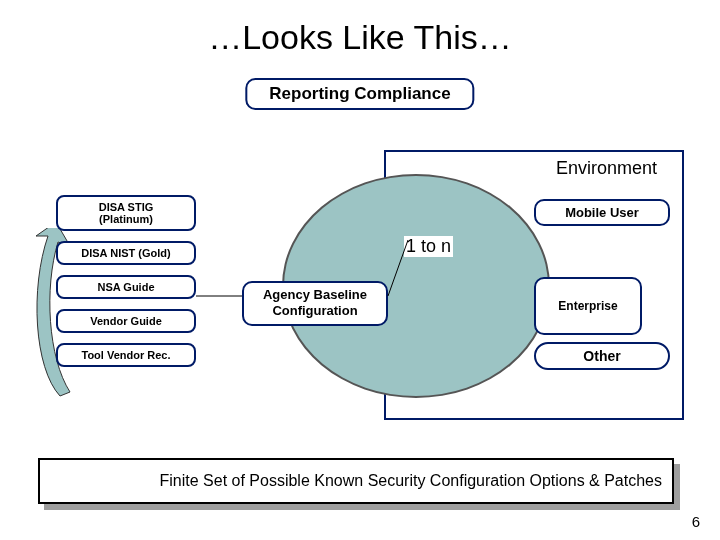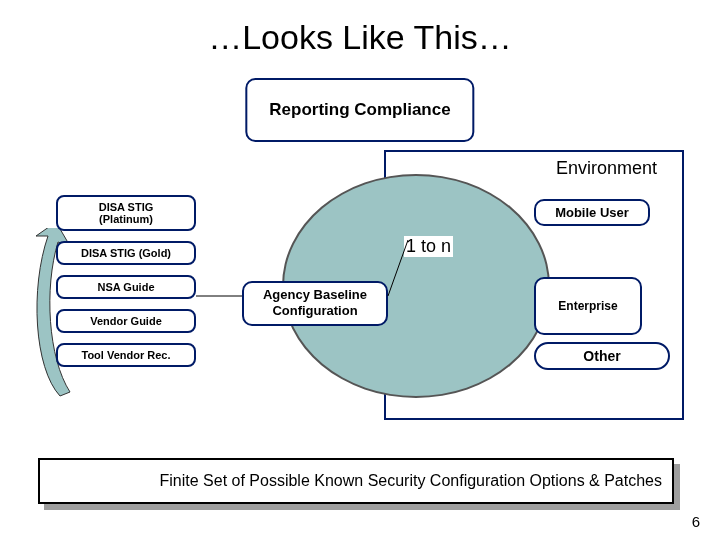--- a/index.html
+++ b/index.html
@@ -2,35 +2,35 @@
 <html><head>
 <meta charset="utf-8">
 <style>
   * { box-sizing: border-box; margin: 0; padding: 0; }
   html, body { width: 720px; height: 540px; font-family: Arial, Helvetica, sans-serif; background: #fff; color: #000; }
   .slide { position: relative; width: 720px; height: 540px; }
   .title { position: absolute; top: 18px; left: 0; width: 100%; text-align: center; font-size: 34px; font-weight: 400; }
   .compliance-pill {
     position: absolute; top: 78px; left: 50%; transform: translateX(-50%);
     background: #fff; border: 2px solid #001a66; border-radius: 10px;
-    padding: 20px 22px; font-size: 17px; font-weight: 700;
+    padding: 4px 22px; font-size: 17px; font-weight: 700;
   }
   .env-box {
     position: absolute; top: 150px; left: 384px; width: 300px; height: 270px;
     background: #fff; border: 2px solid #001a66;
   }
   .env-ellipse {
     position: absolute; top: 174px; left: 282px; width: 268px; height: 224px;
     border: 2px solid #555; border-radius: 50%;
     background: #9cc4c4;
   }
   .env-label { position: absolute; top: 158px; left: 556px; font-size: 18px; font-weight: 400; }
   .one-to-n { position: absolute; top: 236px; left: 404px; font-size: 18px; font-weight: 400; background:#fff; padding:0 2px; }
   .mobile-user {
-    position: absolute; top: 199px; left: 534px; width: 116px;
+    position: absolute; top: 199px; left: 534px; width: 136px;
     background: #fff; border: 2px solid #001a66; border-radius: 10px;
     text-align: center; font-size: 13px; font-weight: 700; padding: 4px 0;
   }
   .enterprise {
     position: absolute; top: 277px; left: 534px; width: 108px;
     background: #fff; border: 2px solid #001a66; border-radius: 10px;
     text-align: center; font-size: 12px; font-weight: 700; padding: 20px 0;
   }
   .other {
     position: absolute; top: 342px; left: 534px; width: 136px;
@@ -91,21 +91,21 @@
   </div>
 
   <div class="feed-arrow">
     <svg viewBox="0 0 46 170" preserveAspectRatio="none">
       <path d="M34 168 C 8 140, 4 60, 22 8 L10 8 L30 -6 L44 18 L32 14 C 18 60, 22 130, 44 164 Z" fill="#9cc4c4" stroke="#333" stroke-width="1"></path>
     </svg>
   </div>
 
   <div class="sources">
     <div class="src-item">DISA STIG (Platinum)</div>
-    <div class="src-item">DISA STIG (Gold)</div>
+    <div class="src-item">DISA NIST (Gold)</div>
     <div class="src-item">NSA Guide</div>
     <div class="src-item">Vendor Guide</div>
     <div class="src-item">Tool Vendor Rec.</div>
   </div>
 
   <div class="conn1">
     <svg viewBox="0 0 46 32" preserveAspectRatio="none">
       <line x1="0" y1="16" x2="46" y2="16" stroke="#000" stroke-width="1"></line>
     </svg>
   </div>

